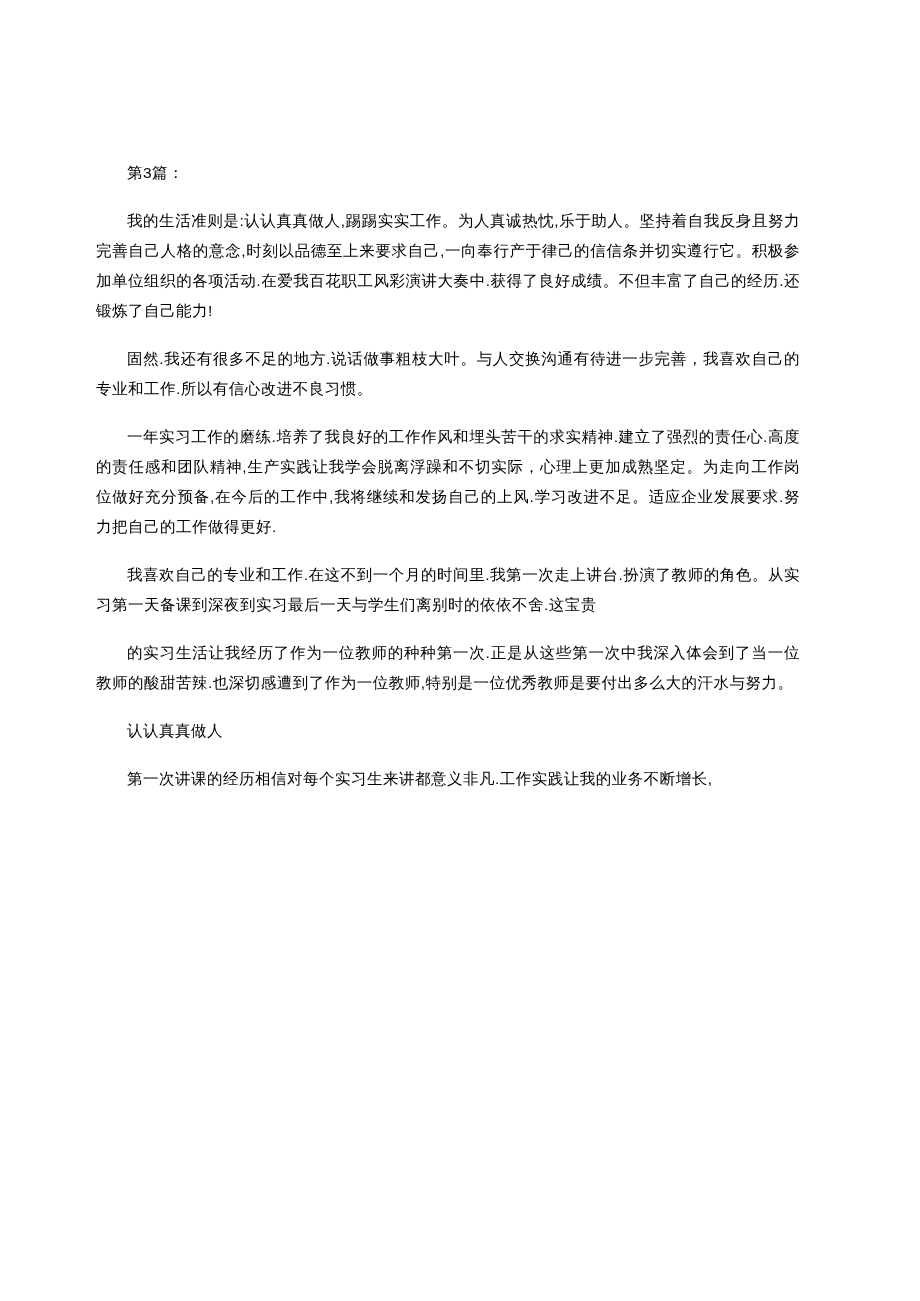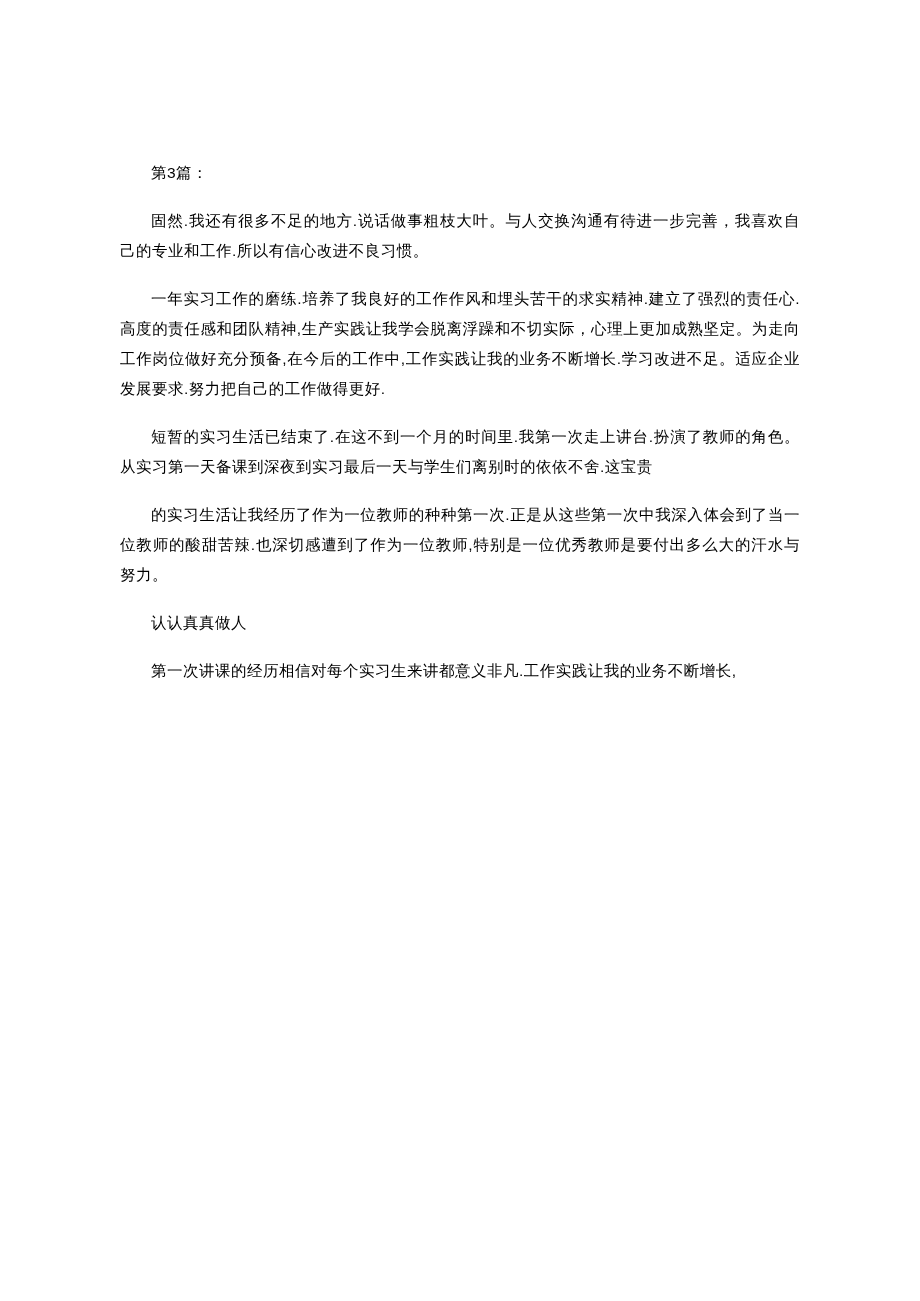--- a/index.html
+++ b/index.html
@@ -10,21 +10,21 @@
     width: 920px;
     height: 1301px;
     font-family: "Liberation Sans", "DejaVu Sans", sans-serif;
     color: #000000;
     position: relative;
   }
   .page {
     width: 920px;
     height: 1301px;
     background: #ffffff;
-    padding: 158px 120px 40px 120px;
+    padding: 158px 120px 40px 96px;
     overflow: hidden;
   }
   .para {
     font-size: 15.5px;
     line-height: 30px;
     text-align: justify;
     text-justify: inter-ideograph;
     text-indent: 2em;
     margin-bottom: 18px;
     letter-spacing: 0.5px;
@@ -33,19 +33,20 @@
   }
   .para.heading {
     text-align: left;
   }
 </style>
 </head>
 <body>
 
 <div class="page">
   <p class="para heading">第3篇：</p>
+  <p class="para">我的生活准则是:认认真真做人,踢踢实实工作。为人真诚热忱,乐于助人。坚持着自我反身且努力完善自己人格的意念,时刻以品德至上来要求自己,一向奉行产于律己的信信条并切实遵行它。积极参加单位组织的各项活动.在爱我百花职工风彩演讲大奏中.获得了良好成绩。不但丰富了自己的经历.还锻炼了自己能力!</p>
   <p class="para">固然.我还有很多不足的地方.说话做事粗枝大叶。与人交换沟通有待进一步完善，我喜欢自己的专业和工作.所以有信心改进不良习惯。</p>
-  <p class="para">一年实习工作的磨练.培养了我良好的工作作风和埋头苦干的求实精神.建立了强烈的责任心.高度的责任感和团队精神,生产实践让我学会脱离浮躁和不切实际，心理上更加成熟坚定。为走向工作岗位做好充分预备,在今后的工作中,工作实践让我的业务不断增长.学习改进不足。适应企业发展要求.努力把自己的工作做得更好.</p>
-  <p class="para">短暂的实习生活已结束了.在这不到一个月的时间里.我第一次走上讲台.扮演了教师的角色。从实习第一天备课到深夜到实习最后一天与学生们离别时的依依不舍.这宝贵</p>
+  <p class="para">一年实习工作的磨练.培养了我良好的工作作风和埋头苦干的求实精神.建立了强烈的责任心.高度的责任感和团队精神,生产实践让我学会脱离浮躁和不切实际，心理上更加成熟坚定。为走向工作岗位做好充分预备,在今后的工作中,我将继续和发扬自己的上风.学习改进不足。适应企业发展要求.努力把自己的工作做得更好.</p>
+  <p class="para">我喜欢自己的专业和工作.在这不到一个月的时间里.我第一次走上讲台.扮演了教师的角色。从实习第一天备课到深夜到实习最后一天与学生们离别时的依依不舍.这宝贵</p>
   <p class="para">的实习生活让我经历了作为一位教师的种种第一次.正是从这些第一次中我深入体会到了当一位教师的酸甜苦辣.也深切感遭到了作为一位教师,特别是一位优秀教师是要付出多么大的汗水与努力。</p>
   <p class="para heading">认认真真做人</p>
   <p class="para">第一次讲课的经历相信对每个实习生来讲都意义非凡.工作实践让我的业务不断增长,</p>
 </div>
 
 </body></html>

